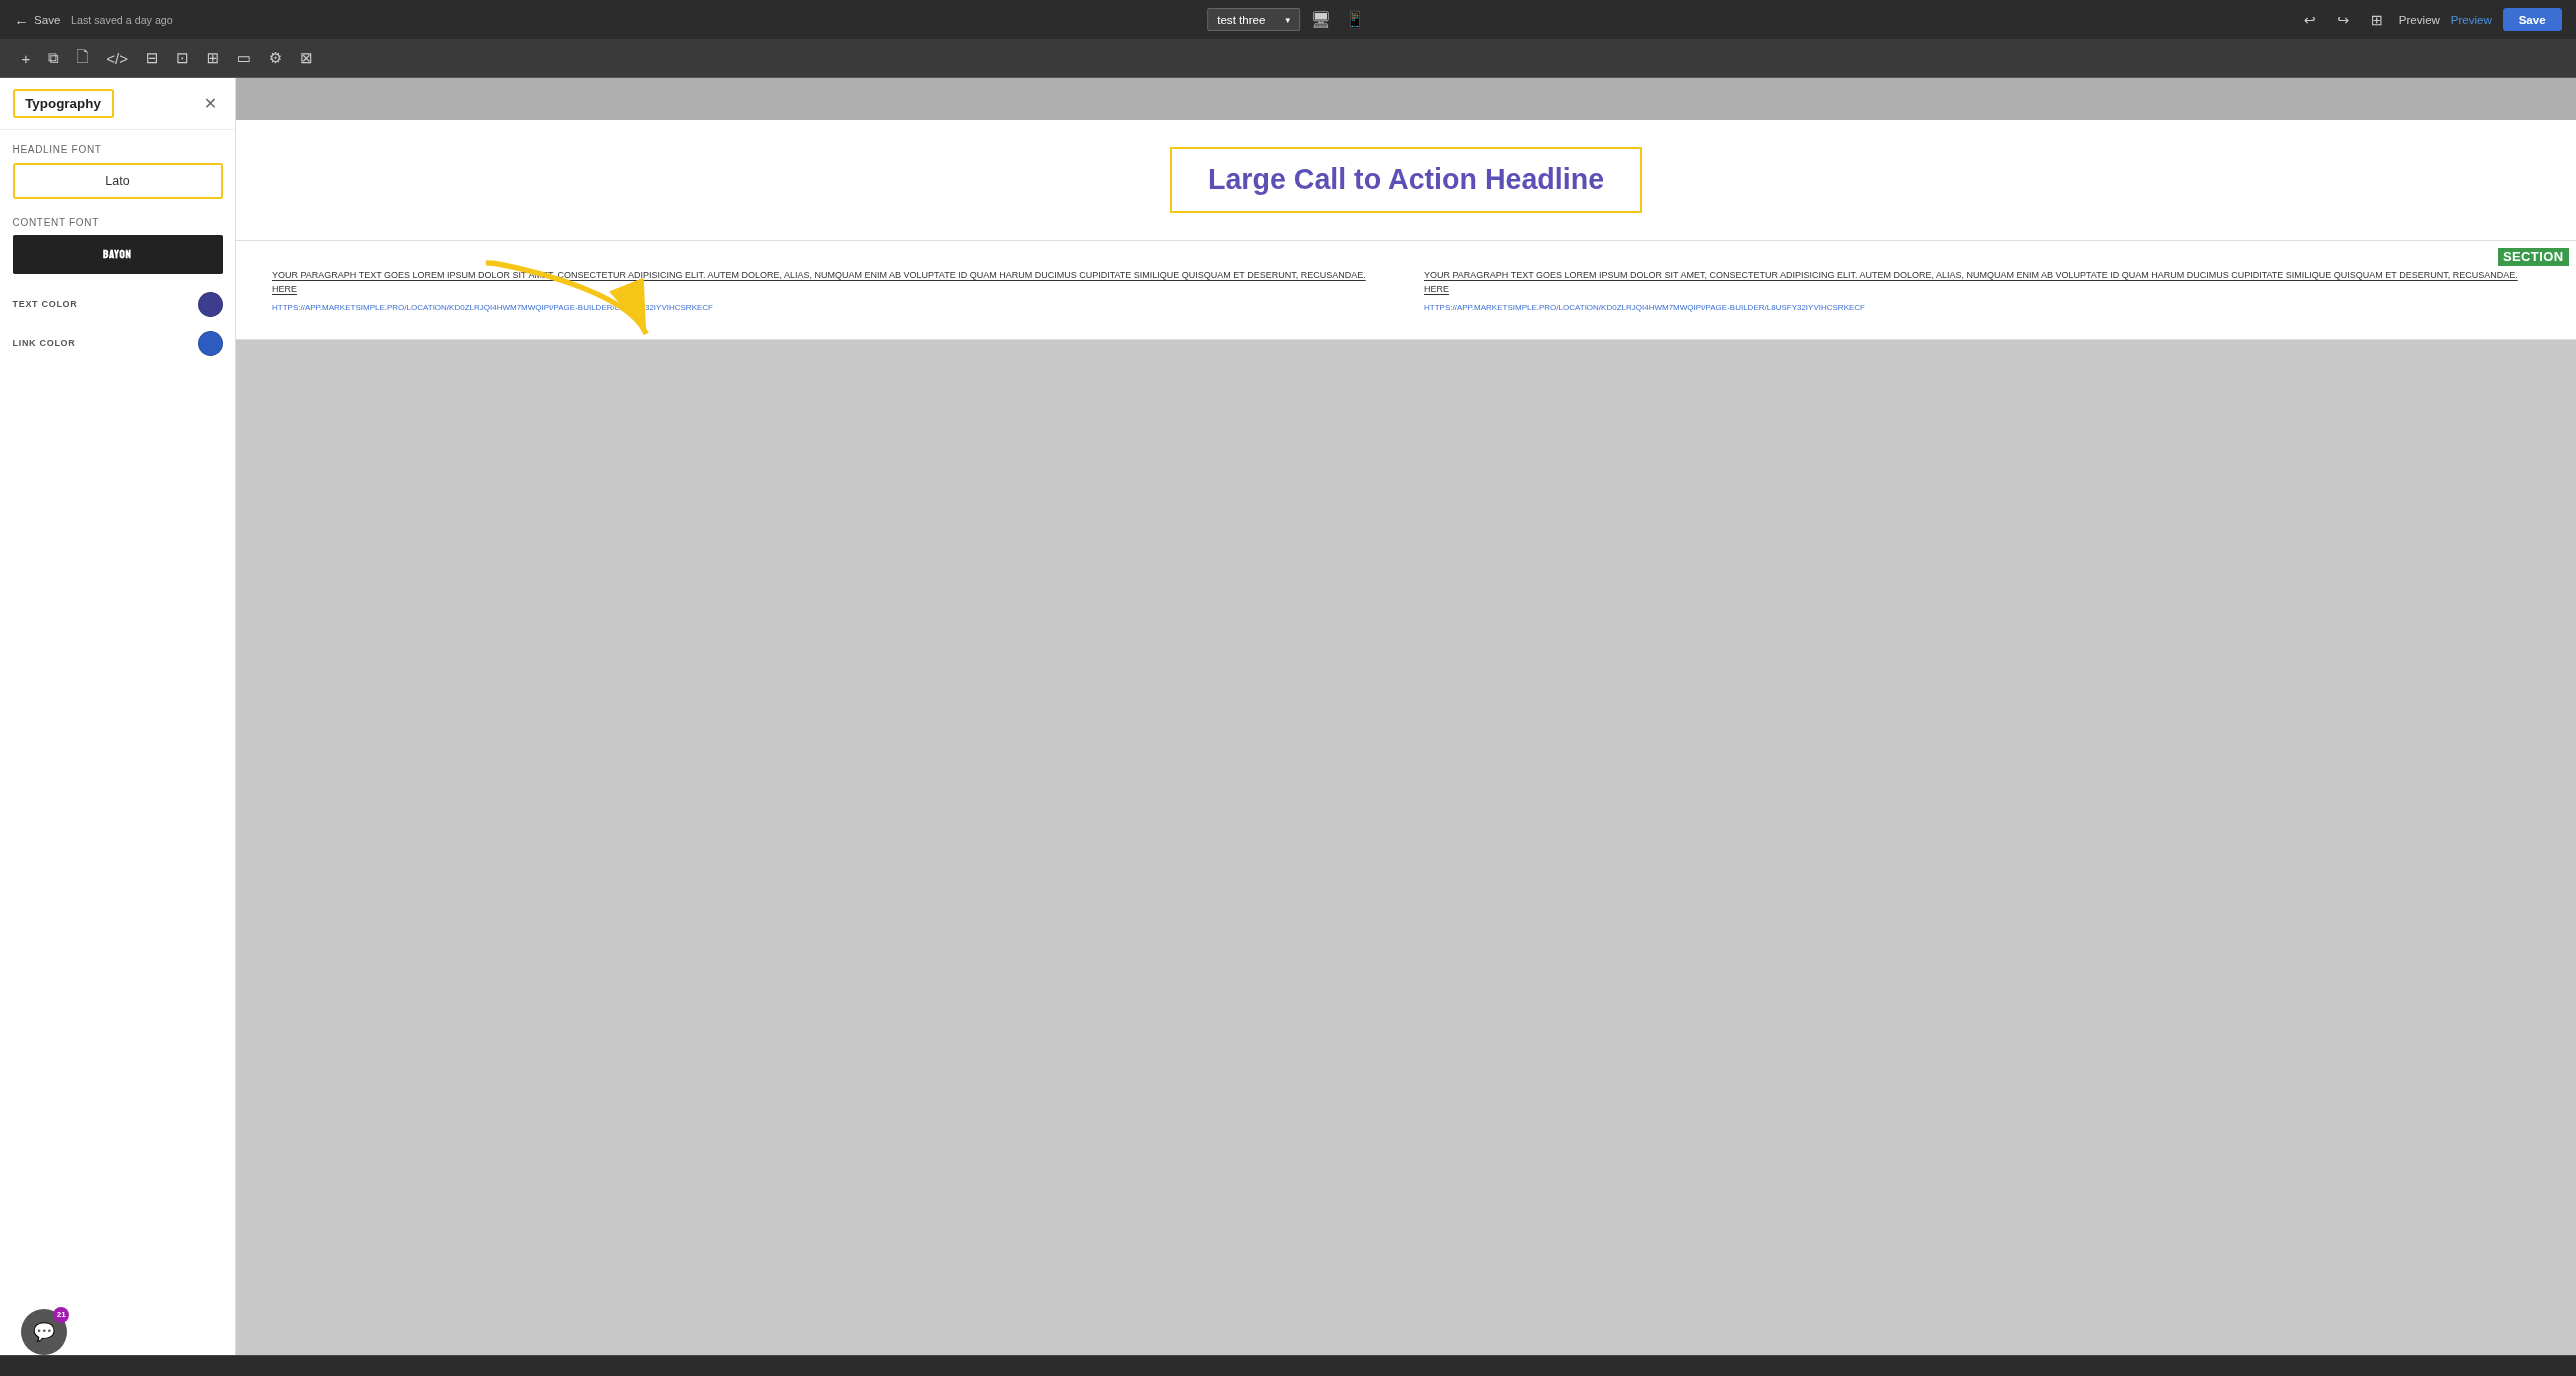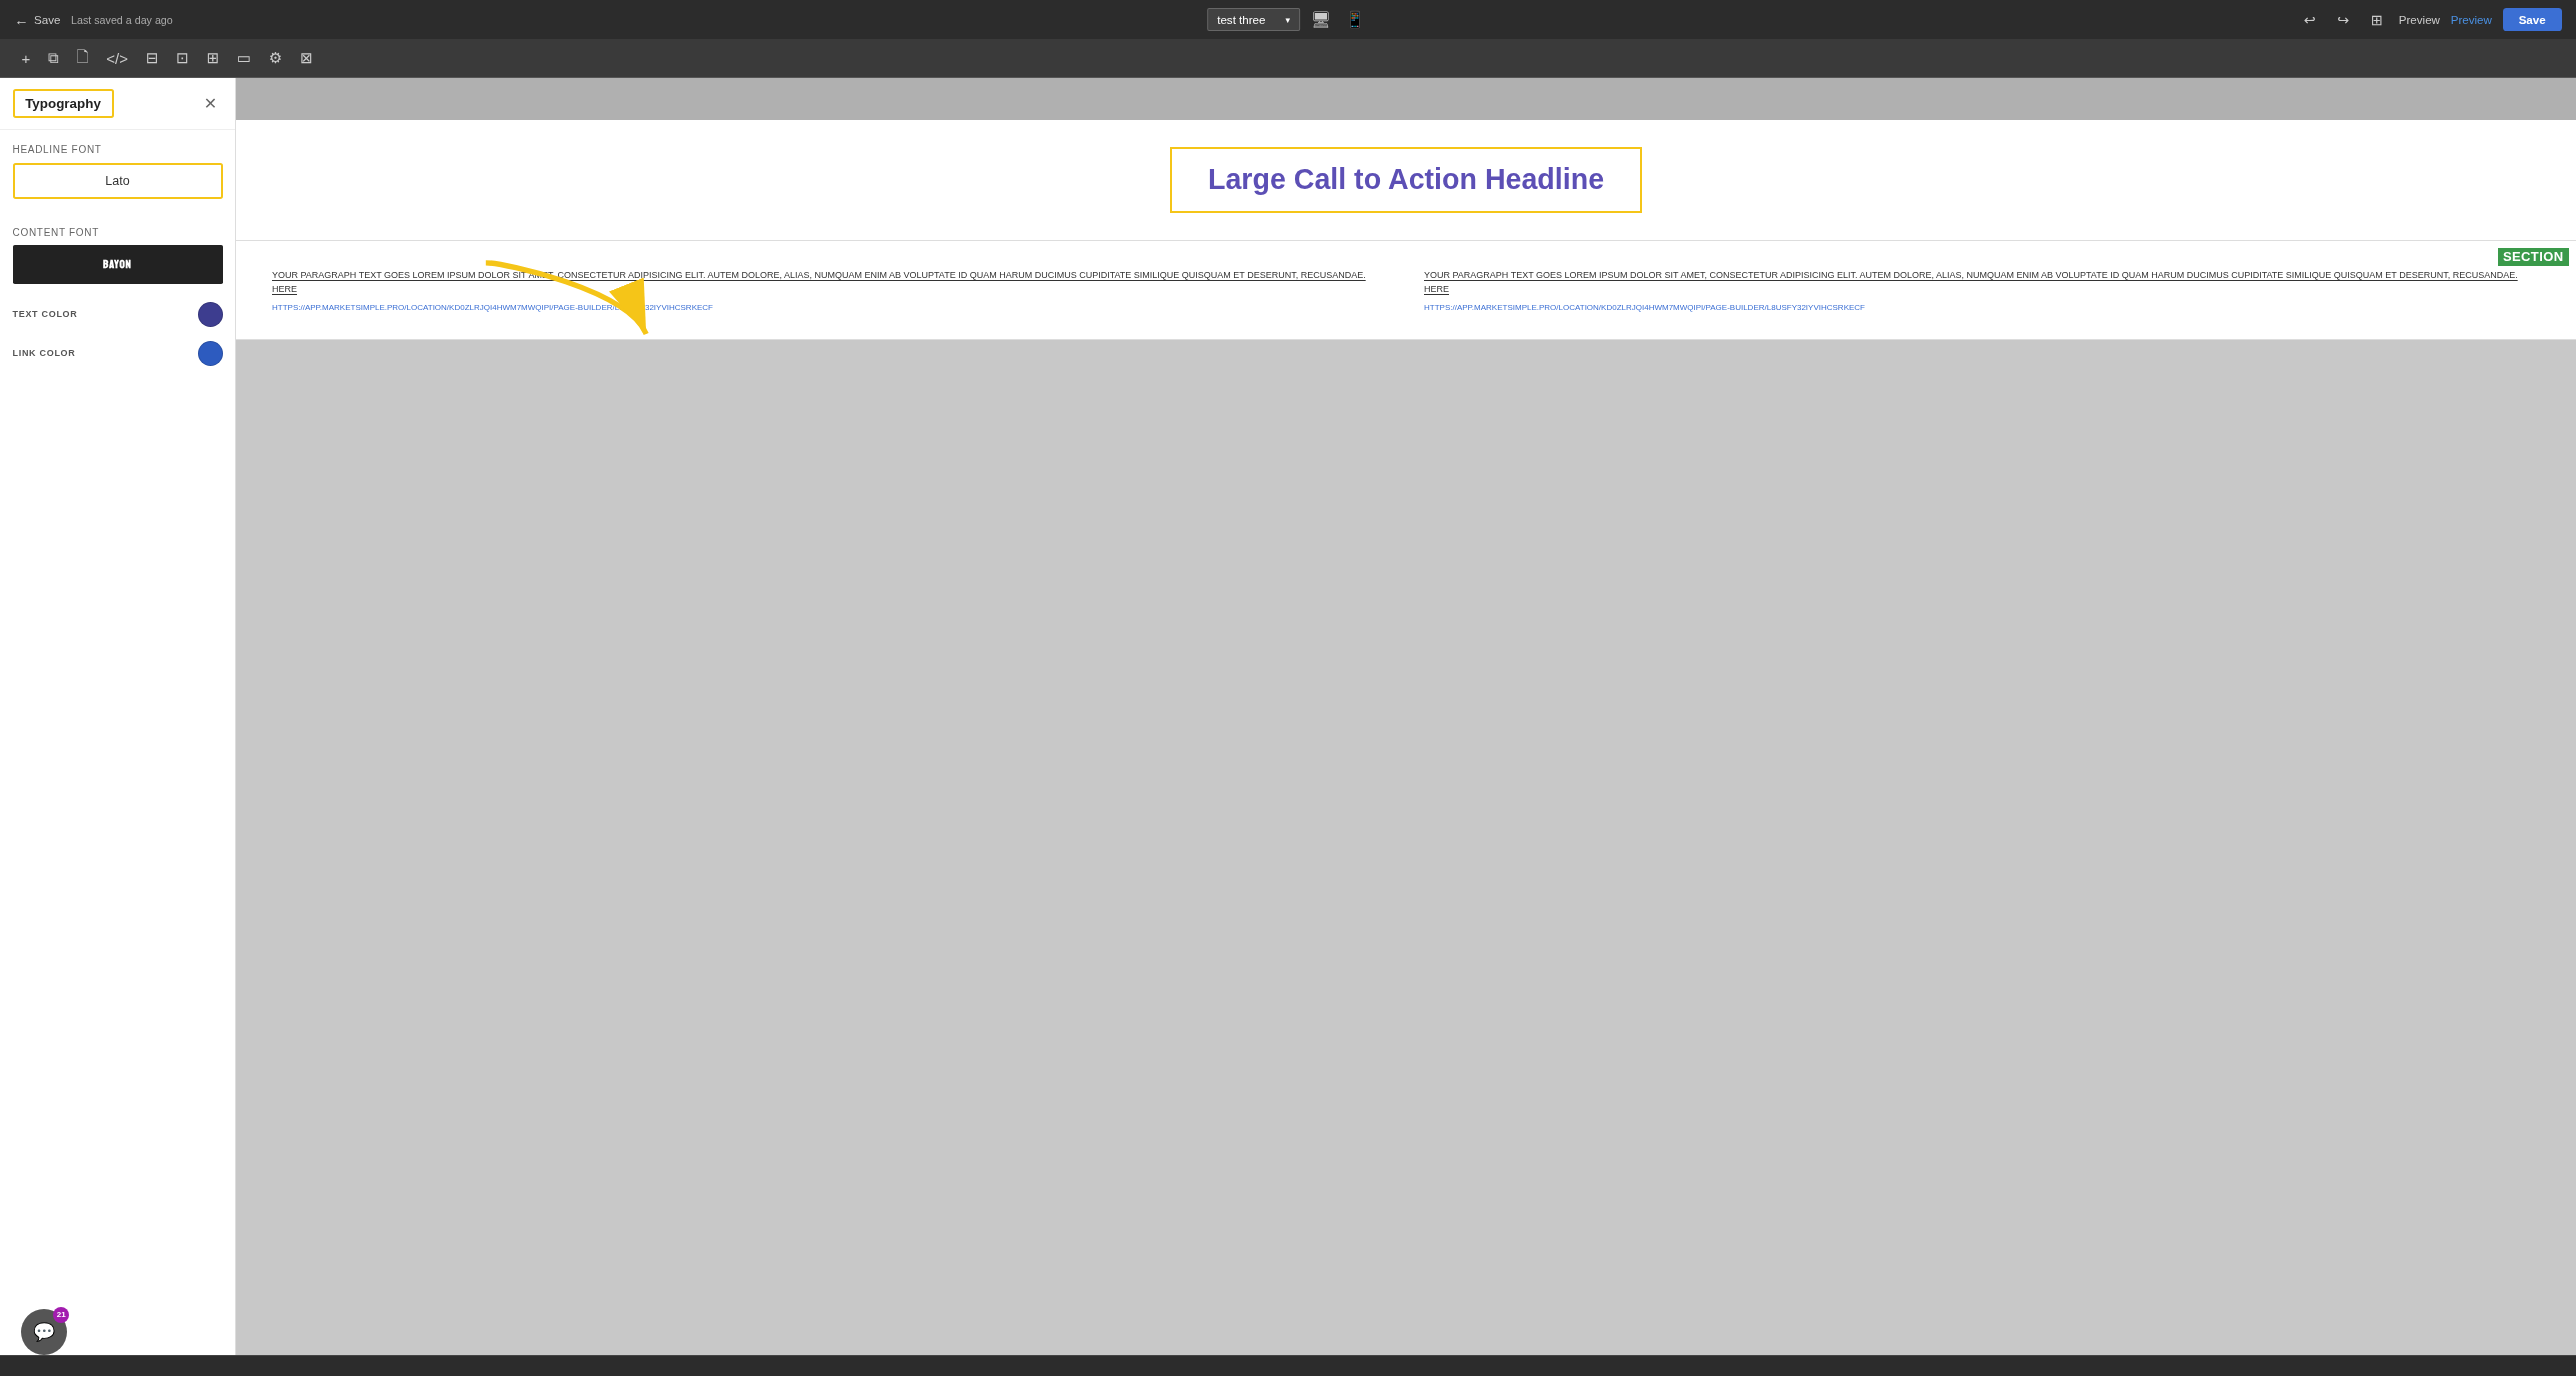--- a/index.html
+++ b/index.html
@@ -120,21 +120,21 @@
       font-weight: 400;
       color: #666;
       letter-spacing: 0.7px;
       text-transform: uppercase;
       margin-bottom: 7.1px;
     }
 
     .font-input-wrapper {
       border: 2.7px solid #f5c518;
       border-radius: 2.7px;
-      margin-bottom: 28px;
+      margin-bottom: 18px;
     }
     .font-input {
       width: 100%;
       text-align: center;
       border: none;
       outline: none;
       padding: 9px;
       font-size: 12.5px;
       color: #333;
       border-radius: 1.8px;

